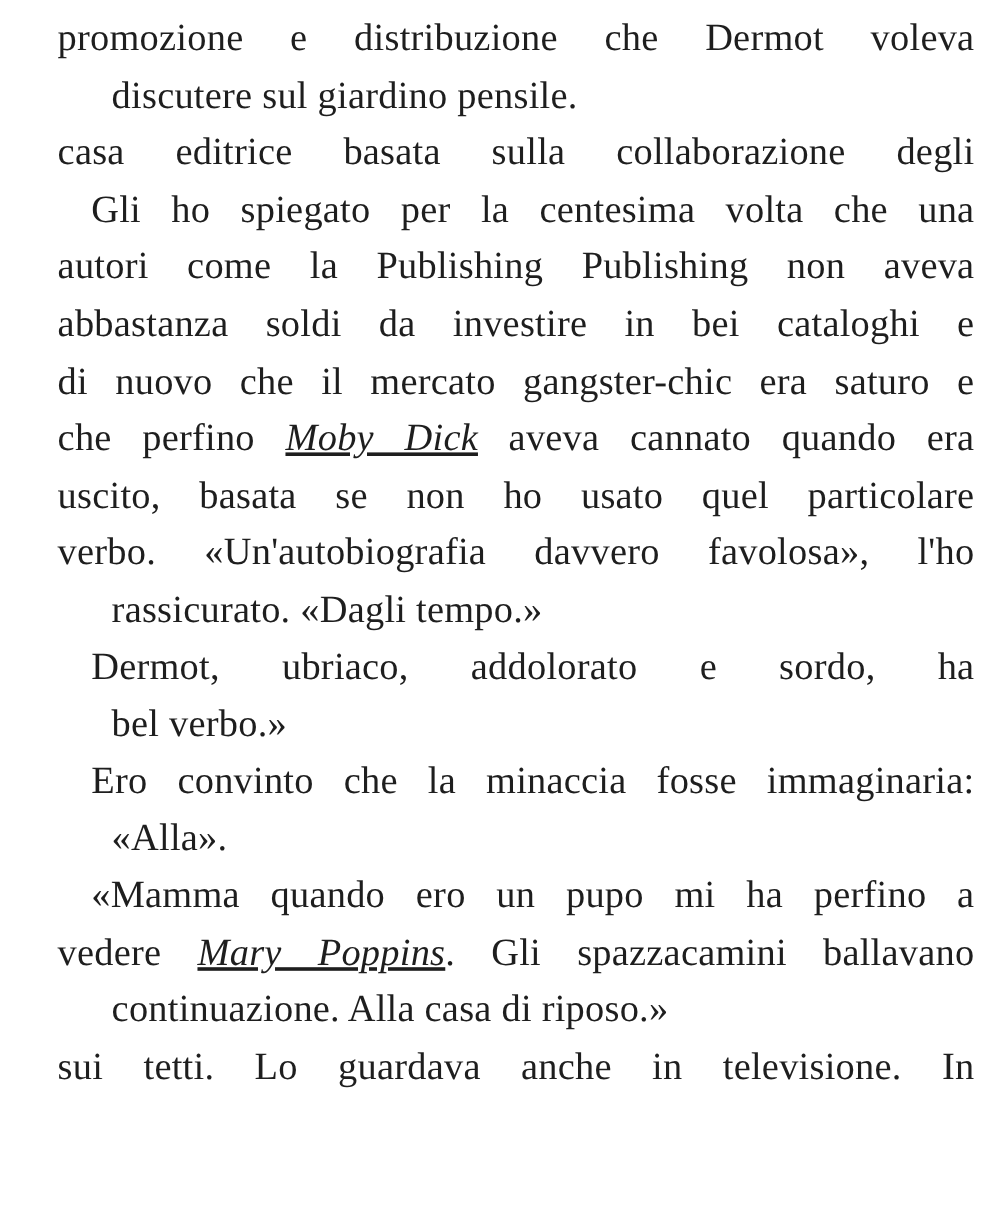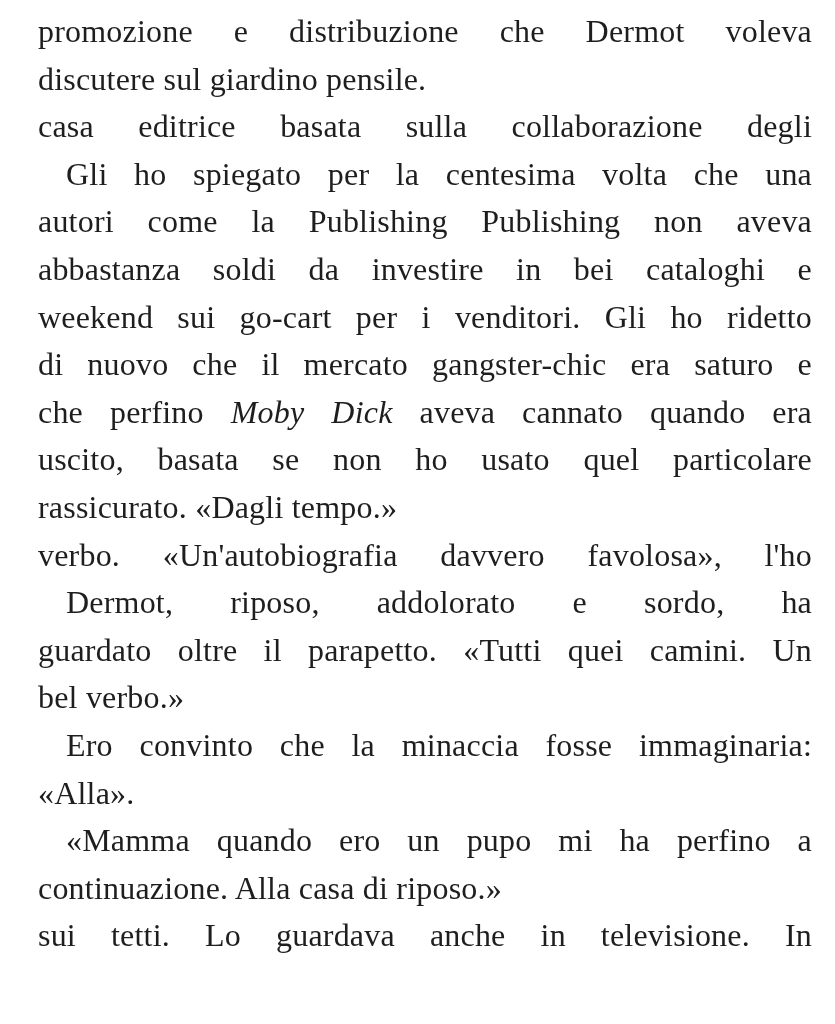--- a/index.html
+++ b/index.html
@@ -4,77 +4,78 @@
 <style>
   html, body {
     margin: 0;
     padding: 0;
     background: #ffffff;
   }
   .page {
     width: 835px;
     height: 1024px;
     box-sizing: border-box;
-    padding: 8px 23px 0 38px;
+    padding: 8px 23px 0 48px;
     overflow: hidden;
   }
   .text-block {
     font-family: "Liberation Serif", "DejaVu Serif", serif;
     font-size: 32px;
     line-height: 47.6px;
     letter-spacing: 0.2px;
   }
   .paragraph {
     margin: 0;
   }
   .line {
     text-align: justify;
     text-align-last: justify;
     white-space: normal;
   }
   .line.last {
     text-align: center;
     text-align-last: left;
+    margin-left: 45px;
   }
   .line.indent {
     padding-left: 28px;
   }
   .line em {
     font-style: italic;
+    text-decoration: underline;
   }
 </style>
 </head>
 <body style="background: rgb(255, 255, 255);">
 
 <main class="page">
   <div class="text-block" style="color: rgb(30, 30, 30);">
       <div class="paragraph">
         <div class="line"><span>promozione e distribuzione che Dermot voleva</span></div>
         <div class="line last"><span>discutere sul giardino pensile.</span></div>
       </div>
       <div class="paragraph">
         <div class="line"><span>casa editrice basata sulla collaborazione degli</span></div>
         <div class="line indent"><span>Gli ho spiegato per la centesima volta che una</span></div>
         <div class="line"><span>autori come la Publishing Publishing non aveva</span></div>
         <div class="line"><span>abbastanza soldi da investire in bei cataloghi e</span></div>
-        <div class="line"><span>weekend sui go-cart per i venditori. Gli ho ridetto</span></div>
         <div class="line"><span>di nuovo che il mercato gangster-chic era saturo e</span></div>
         <div class="line"><span>che perfino </span><em>Moby Dick</em><span> aveva cannato quando era</span></div>
         <div class="line"><span>uscito, basata se non ho usato quel particolare</span></div>
+        <div class="line"><span>verbo. «Un'autobiografia davvero favolosa», l'ho</span></div>
         <div class="line last"><span>rassicurato. «Dagli tempo.»</span></div>
-        <div class="line"><span>verbo. «Un'autobiografia davvero favolosa», l'ho</span></div>
       </div>
       <div class="paragraph">
-        <div class="line indent"><span>Dermot, riposo, addolorato e sordo, ha</span></div>
-        <div class="line"><span>guardato oltre il parapetto. «Tutti quei camini. Un</span></div>
+        <div class="line indent"><span>Dermot, ubriaco, addolorato e sordo, ha</span></div>
         <div class="line last"><span>bel verbo.»</span></div>
       </div>
       <div class="paragraph">
         <div class="line indent"><span>Ero convinto che la minaccia fosse immaginaria:</span></div>
         <div class="line last"><span>«Alla».</span></div>
       </div>
       <div class="paragraph">
         <div class="line indent"><span>«Mamma quando ero un pupo mi ha perfino a</span></div>
+        <div class="line"><span>vedere </span><em>Mary Poppins</em><span>. Gli spazzacamini ballavano</span></div>
         <div class="line last"><span>continuazione. Alla casa di riposo.»</span></div>
         <div class="line"><span>sui tetti. Lo guardava anche in televisione. In</span></div>
       </div>
     </div>
 </main>
 
 </body></html>

